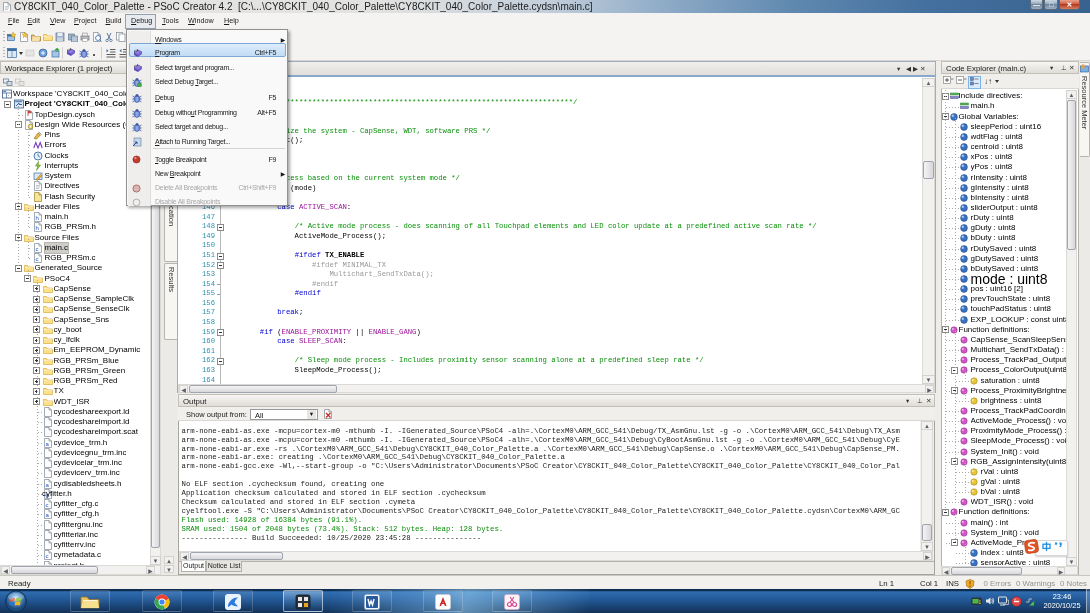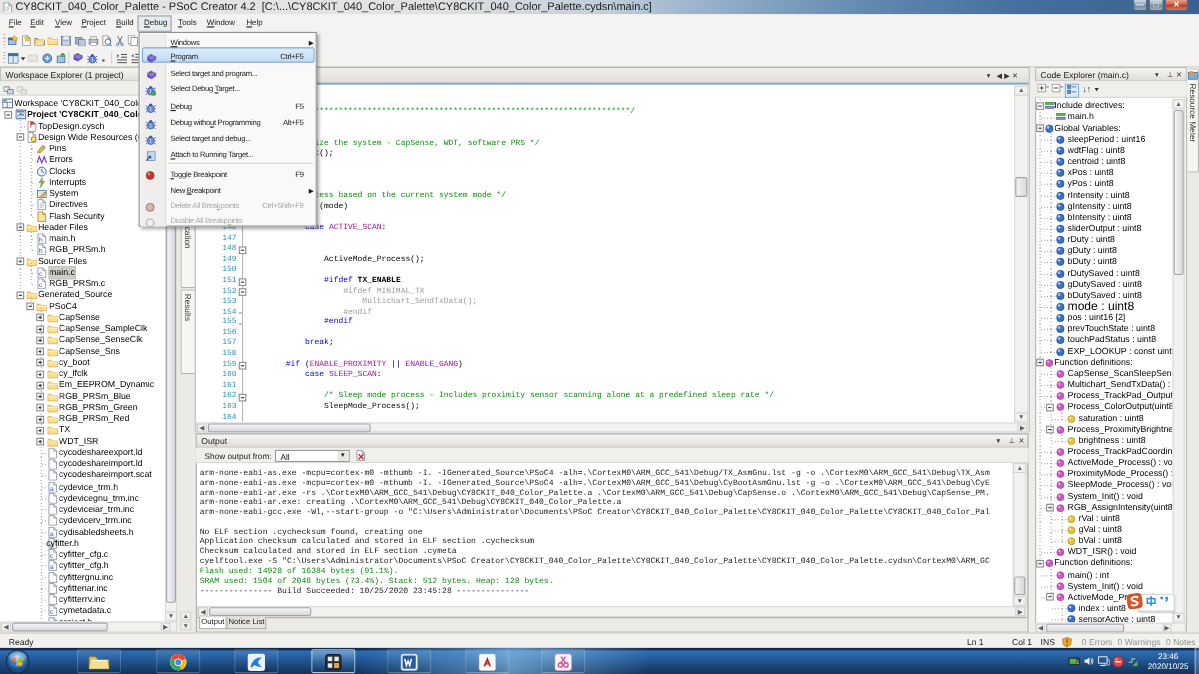--- a/index.html
+++ b/index.html
@@ -686,20 +686,21 @@
 <div class="a code" style="left:47px;top:29.38px"><span class="kw">int</span> main()</div>
 <div class="a code" style="left:47px;top:38.95px">{</div>
 <div class="a code" style="left:47px;top:48.52px">    <span class="cm">/* Initialize the system - CapSense, WDT, software PRS */</span></div>
 <div class="a code" style="left:47px;top:58.10px">    System_Init();</div>
 <div class="a code" style="left:47px;top:77.25px">    <span class="kw">for</span>(;;)</div>
 <div class="a code" style="left:47px;top:86.82px">    {</div>
 <div class="a code" style="left:47px;top:96.40px">        <span class="cm">/* Process based on the current system mode */</span></div>
 <div class="a code" style="left:47px;top:105.97px">        <span class="kw">switch</span> (mode)</div>
 <div class="a code" style="left:47px;top:115.55px">        {</div>
 <div class="a code" style="left:47px;top:125.12px">            <span class="kw">case</span> <span class="mac">ACTIVE_SCAN</span>:</div>
+<div class="a code" style="left:47px;top:144.27px">                <span class="cm">/* Active mode process - does scanning of all Touchpad elements and LED color update at a predefined active scan rate */</span></div>
 <div class="a code" style="left:47px;top:153.85px">                ActiveMode_Process();</div>
 <div class="a code" style="left:47px;top:173.00px">                <span class="kw">#ifdef</span> <b>TX_ENABLE</b></div>
 <div class="a code" style="left:47px;top:182.57px"><span class="gry">                    #ifdef MINIMAL_TX</span></div>
 <div class="a code" style="left:47px;top:192.15px"><span class="gry">                        Multichart_SendTxData();</span></div>
 <div class="a code" style="left:47px;top:201.72px"><span class="gry">                    #endif</span></div>
 <div class="a code" style="left:47px;top:211.30px">                <span class="kw">#endif</span></div>
 <div class="a code" style="left:47px;top:230.45px">            <span class="kw">break</span>;</div>
 <div class="a code" style="left:47px;top:249.60px">        <span class="kw">#if</span> (<span class="mac">ENABLE_PROXIMITY</span> || <span class="mac">ENABLE_GANG</span>)</div>
 <div class="a code" style="left:47px;top:259.17px">            <span class="kw">case</span> <span class="mac">SLEEP_SCAN</span>:</div>
 <div class="a code" style="left:47px;top:278.32px">                <span class="cm">/* Sleep mode process - Includes proximity sensor scanning alone at a predefined sleep rate */</span></div>
@@ -878,21 +879,21 @@
 <div class="lbl nw" style="left:29.5px;top:163.7px;width:95.5px;font-size:8px">gDutySaved : uint8</div>
 <svg class="a" style="left:19px;top:174.85000000000002px" width="8" height="8">
         <circle cx="4" cy="4" r="3.4" fill="#3a72c4" stroke="#1a3a7a" stroke-width="0.5"></circle>
         <circle cx="2.8" cy="2.8" r="1.2" fill="#a8c8f0"></circle>
       </svg>
 <div class="lbl nw" style="left:29.5px;top:173.85000000000002px;width:95.5px;font-size:8px">bDutySaved : uint8</div>
 <svg class="a" style="left:19px;top:185.0px" width="8" height="8">
         <circle cx="4" cy="4" r="3.4" fill="#3a72c4" stroke="#1a3a7a" stroke-width="0.5"></circle>
         <circle cx="2.8" cy="2.8" r="1.2" fill="#a8c8f0"></circle>
       </svg>
-<div class="lbl nw" style="left:29.5px;top:184.0px;width:95.5px;font-size:11px">mode : uint8</div>
+<div class="lbl nw" style="left:29.5px;top:184.0px;width:95.5px;font-size:14px">mode : uint8</div>
 <svg class="a" style="left:19px;top:195.14999999999998px" width="8" height="8">
         <circle cx="4" cy="4" r="3.4" fill="#3a72c4" stroke="#1a3a7a" stroke-width="0.5"></circle>
         <circle cx="2.8" cy="2.8" r="1.2" fill="#a8c8f0"></circle>
       </svg>
 <div class="lbl nw" style="left:29.5px;top:194.14999999999998px;width:95.5px;font-size:8px">pos : uint16 [2]</div>
 <svg class="a" style="left:19px;top:205.3px" width="8" height="8">
         <circle cx="4" cy="4" r="3.4" fill="#3a72c4" stroke="#1a3a7a" stroke-width="0.5"></circle>
         <circle cx="2.8" cy="2.8" r="1.2" fill="#a8c8f0"></circle>
       </svg>
 <div class="lbl nw" style="left:29.5px;top:204.3px;width:95.5px;font-size:8px">prevTouchState : uint8</div>

